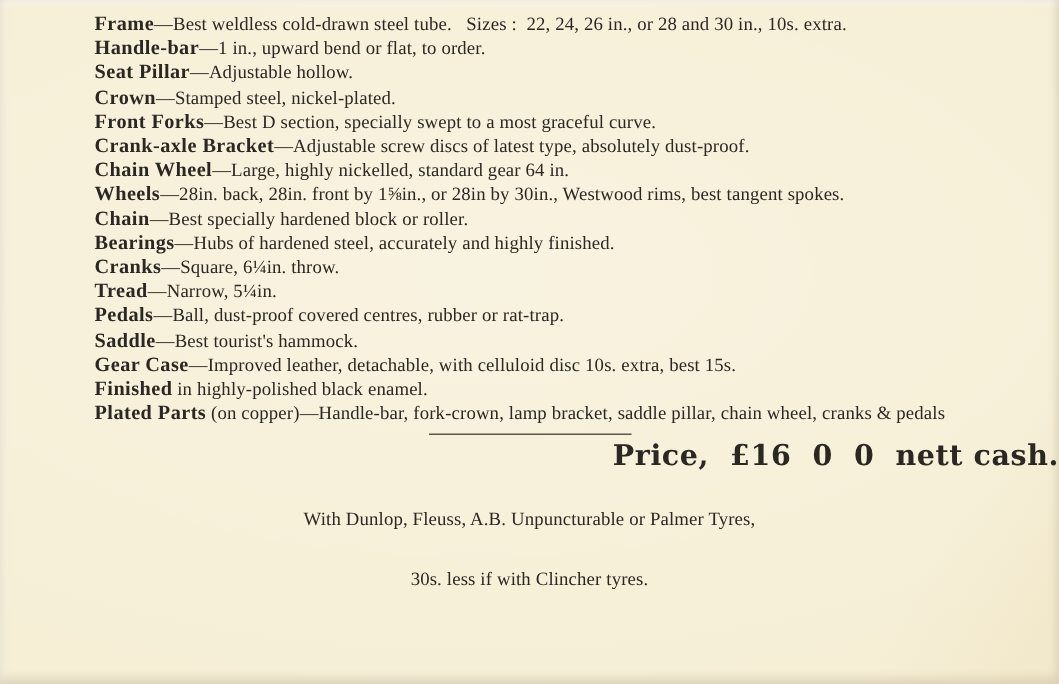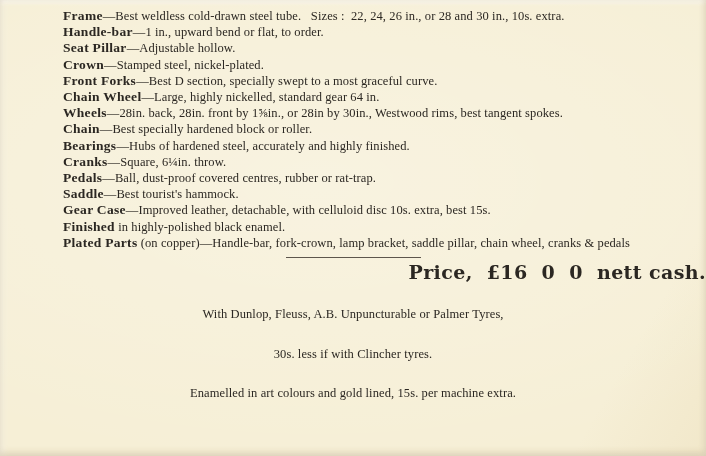--- a/index.html
+++ b/index.html
@@ -72,34 +72,35 @@
 <body>
 
 <div class="page" style="--paper: #f6efd6; --ink: #2b2722;">
 
   <div class="spec-list">
       <div class="spec-row"><span class="term">Frame</span><span class="sep">—</span><span class="desc">Best weldless cold-drawn steel tube.   Sizes :  22, 24, 26 in., or 28 and 30 in., 10s. extra.</span></div>
       <div class="spec-row"><span class="term">Handle-bar</span><span class="sep">—</span><span class="desc">1 in., upward bend or flat, to order.</span></div>
       <div class="spec-row"><span class="term">Seat Pillar</span><span class="sep">—</span><span class="desc">Adjustable hollow.</span></div>
       <div class="spec-row"><span class="term">Crown</span><span class="sep">—</span><span class="desc">Stamped steel, nickel-plated.</span></div>
       <div class="spec-row"><span class="term">Front Forks</span><span class="sep">—</span><span class="desc">Best D section, specially swept to a most graceful curve.</span></div>
+      <div class="spec-row"><span class="term">Crank-axle Bracket</span><span class="sep">—</span><span class="desc">Adjustable screw discs of latest type, absolutely dust-proof.</span></div>
       <div class="spec-row"><span class="term">Chain Wheel</span><span class="sep">—</span><span class="desc">Large, highly nickelled, standard gear 64 in.</span></div>
       <div class="spec-row"><span class="term">Wheels</span><span class="sep">—</span><span class="desc">28in. back, 28in. front by 1⅝in., or 28in by 30in., Westwood rims, best tangent spokes.</span></div>
       <div class="spec-row"><span class="term">Chain</span><span class="sep">—</span><span class="desc">Best specially hardened block or roller.</span></div>
       <div class="spec-row"><span class="term">Bearings</span><span class="sep">—</span><span class="desc">Hubs of hardened steel, accurately and highly finished.</span></div>
       <div class="spec-row"><span class="term">Cranks</span><span class="sep">—</span><span class="desc">Square, 6¼in. throw.</span></div>
+      <div class="spec-row"><span class="term">Tread</span><span class="sep">—</span><span class="desc">Narrow, 5¼in.</span></div>
       <div class="spec-row"><span class="term">Pedals</span><span class="sep">—</span><span class="desc">Ball, dust-proof covered centres, rubber or rat-trap.</span></div>
       <div class="spec-row"><span class="term">Saddle</span><span class="sep">—</span><span class="desc">Best tourist's hammock.</span></div>
       <div class="spec-row"><span class="term">Gear Case</span><span class="sep">—</span><span class="desc">Improved leather, detachable, with celluloid disc 10s. extra, best 15s.</span></div>
       <div class="spec-row"><span class="term">Finished</span><span class="sep"> </span><span class="desc">in highly-polished black enamel.</span></div>
       <div class="spec-row"><span class="term">Plated Parts</span><span class="sep"> (on copper)—</span><span class="desc">Handle-bar, fork-crown, lamp bracket, saddle pillar, chain wheel, cranks &amp; pedals</span></div>
     </div>
 
   <div class="rule"></div>
 
   <div class="price-heading">Price,  £16  0  0  nett cash.</div>
 
   <div class="price-notes">
       <div class="note">With Dunlop, Fleuss, A.B. Unpuncturable or Palmer Tyres,</div>
       <div class="note">30s. less if with Clincher tyres.</div>
-      <div class="note">Enamelled in art colours and gold lined, 15s. per machine extra.</div>
     </div>
 </div>
 
 </body></html>

